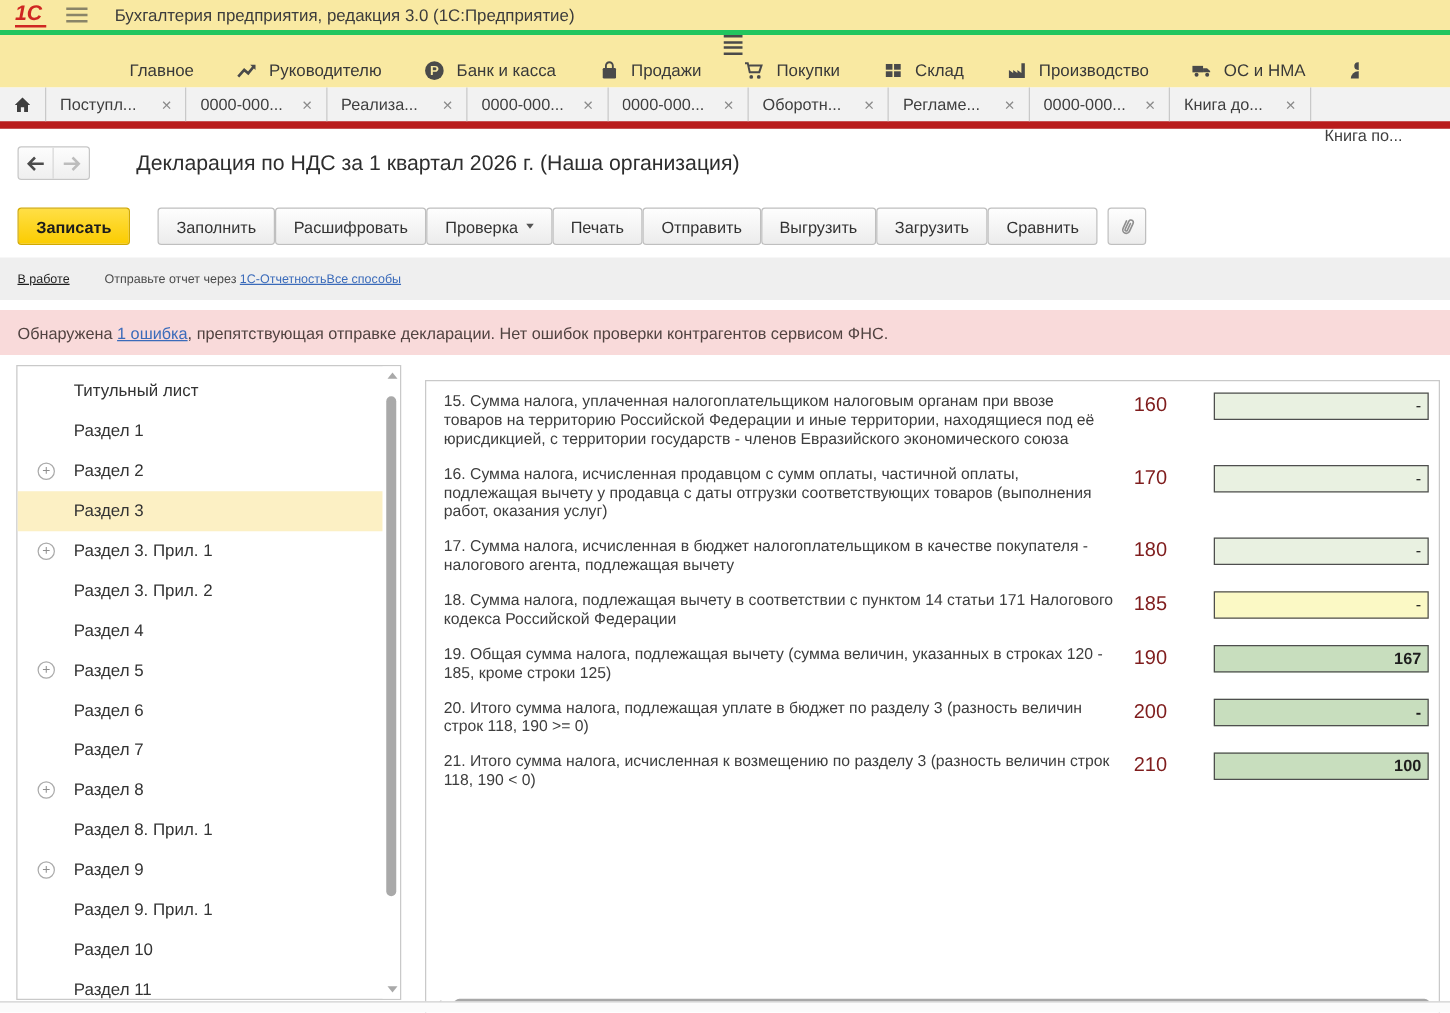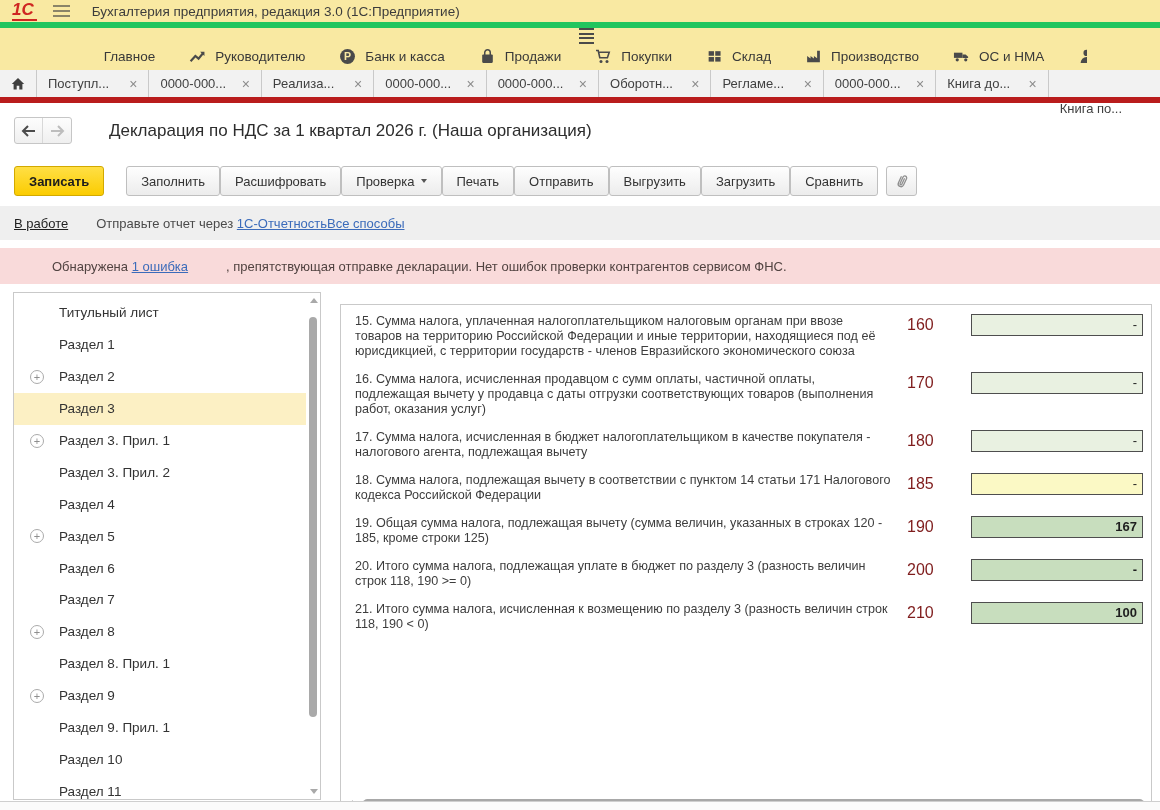--- a/index.html
+++ b/index.html
@@ -1,20 +1,20 @@
 <!DOCTYPE html>
 <html><head>
 <meta charset="utf-8">
 <style>
   * { margin:0; padding:0; box-sizing:border-box; }
   html,body { width:1160px; height:810px; overflow:hidden; }
   body { font-family:"Liberation Sans", sans-serif; background:#fff; position:relative; }
 
   
-  .titlebar { height:28px; background:#f9e9a2; border-bottom:6px solid #22c55e;
+  .titlebar { height:28px; background:#f9e9a2; border-bottom:4px solid #22c55e;
     display:flex; align-items:center; padding-left:12px; }
   .logo { color:#cf2722; font-weight:bold; font-style:italic; font-size:17px; line-height:1;
     border-bottom:2px solid #cf2722; padding:0 3px 1px 0; margin-right:16px; }
   .burger { display:inline-flex; flex-direction:column; gap:3px; margin-right:22px; cursor:pointer; }
   .burger i { display:block; width:17px; height:2px; background:#8a8468; }
   .titlebar-title { font-size:13.5px; color:#3c3c3c; }
 
   
   .menubar { height:42px; background:#f9e9a2; display:flex; align-items:center; padding:0 0 0 14px;flex-direction:column; }
   .menu-list-icon { margin:0 14px 0 12px; cursor:pointer; display:inline-flex; flex-direction:column; gap:2.5px; }
@@ -48,26 +48,26 @@
     background:linear-gradient(#fefefe,#ececec); border:1px solid #bfbfbf; border-radius:3px;
     font-family:"Liberation Sans", sans-serif; display:inline-flex; align-items:center; gap:6px; }
   .btn-primary { background:linear-gradient(#ffdf45,#fbcc01); border-color:#d2a900;
     font-weight:bold; color:#1c1c1c; margin-right:14px; }
   .caret { width:0; height:0; border-left:4px solid transparent; border-right:4px solid transparent;
     border-top:5px solid #555; display:inline-block; }
   .attach-btn { width:31px; justify-content:center; padding:0; }
 
   
   .status-row { margin-top:10px; height:34px; background:#efefef; display:flex; align-items:center;
-    padding-left:14px; font-size:13px; color:#4b4b4b; }
+    padding-left:14px; font-size:10px; color:#4b4b4b; }
   .status-state { color:#1f1f1f; text-decoration:underline; margin-right:28px; cursor:pointer; }
   .lnk { color:#3b6bba; text-decoration:underline; cursor:pointer; }
   .error-banner { margin-top:8px; height:36px; background:#f9dada; display:flex; align-items:center;
     padding-left:14px; font-size:13px; color:#514341; }
-  .error-banner .seg { white-space:pre;margin-left:38px; }
+  .error-banner .seg { white-space:pre; }
 
   
   .sections-panel { position:absolute; left:13px; top:292px; width:308px; height:508px;
     border:1px solid #c9c9c9; background:#fff; overflow:hidden; }
   .section-item { height:31.9px; display:flex; align-items:center; padding-left:45px;
     font-size:13.5px; color:#333; position:relative; cursor:pointer; }
   .section-item.selected { background:#fcf0c4; }
   .expander { position:absolute; left:16px; top:50%; transform:translateY(-50%);
     width:14px; height:14px; border:1px solid #ababab; border-radius:50%;
     color:#8e8e8e; font-size:11px; line-height:12px; text-align:center; cursor:pointer; }

